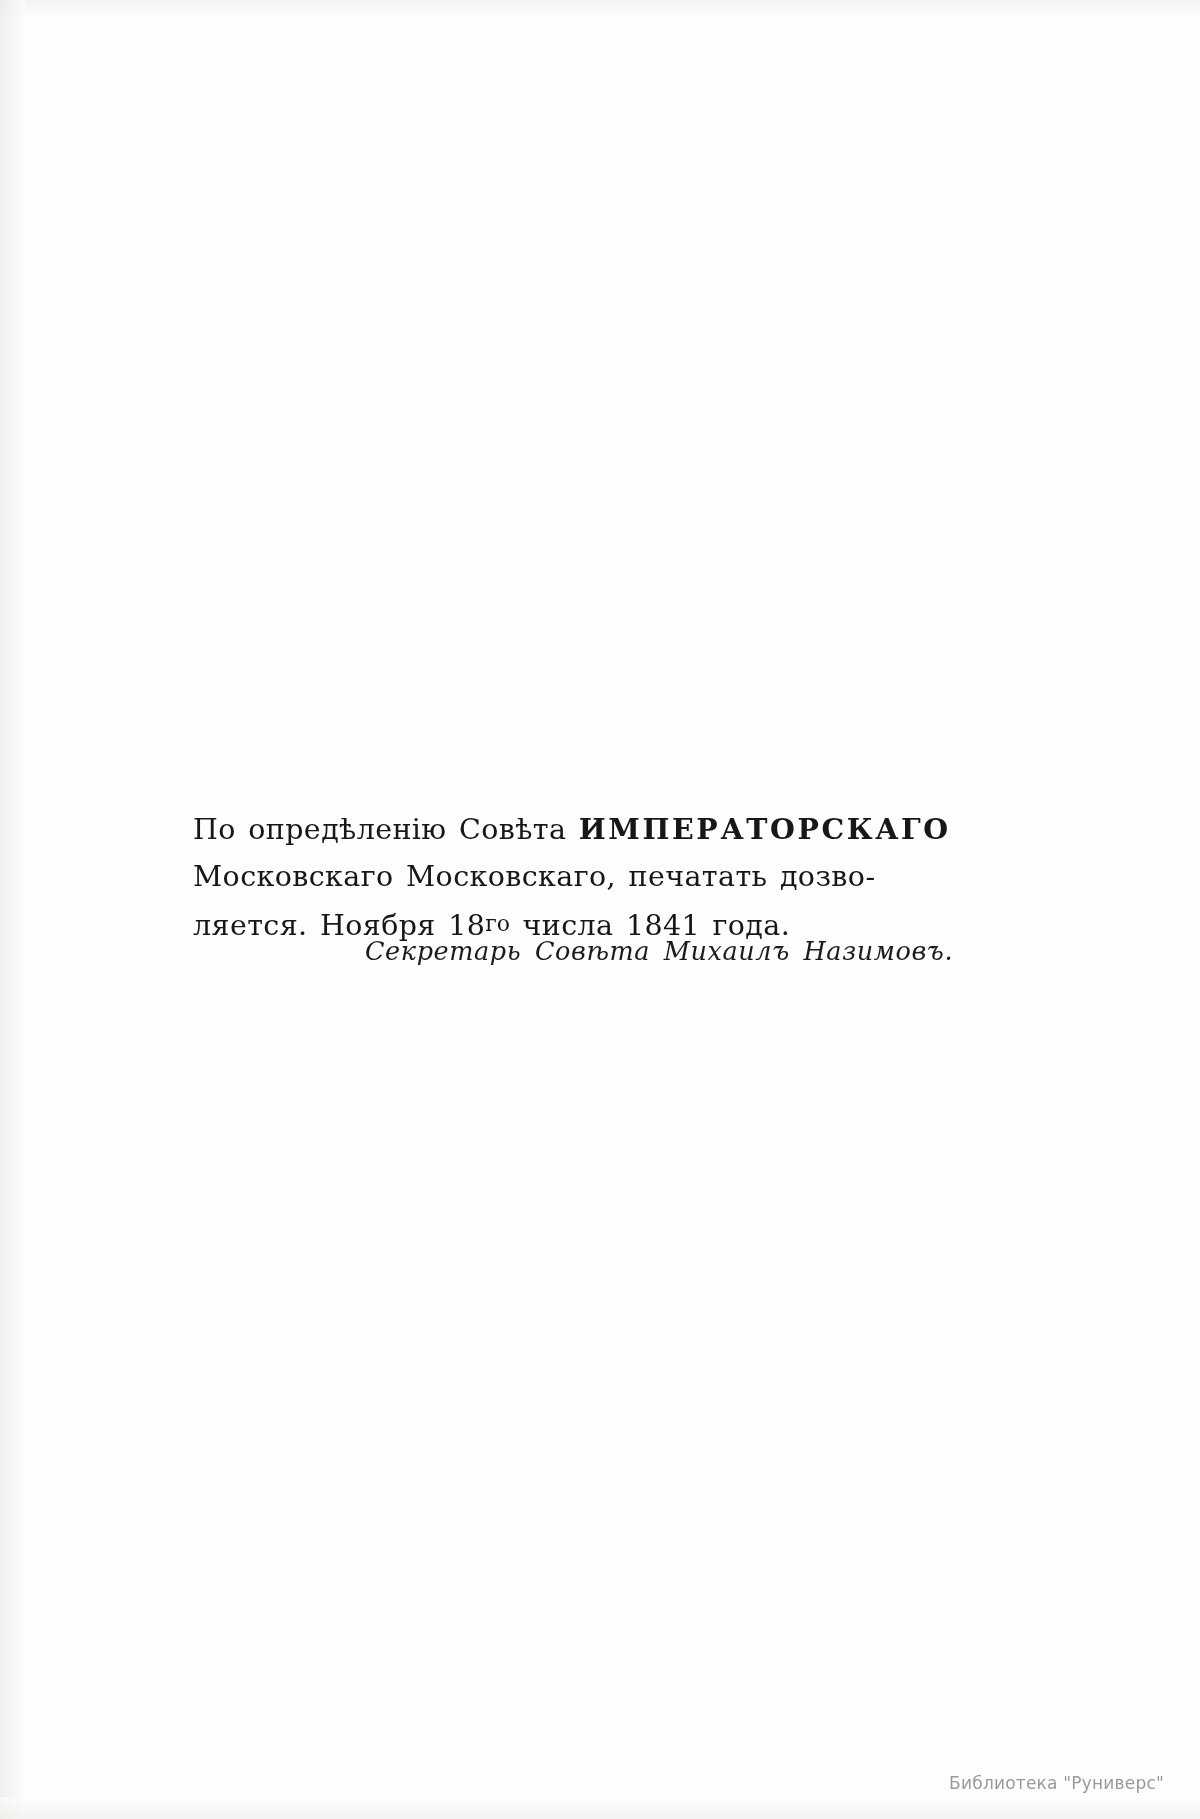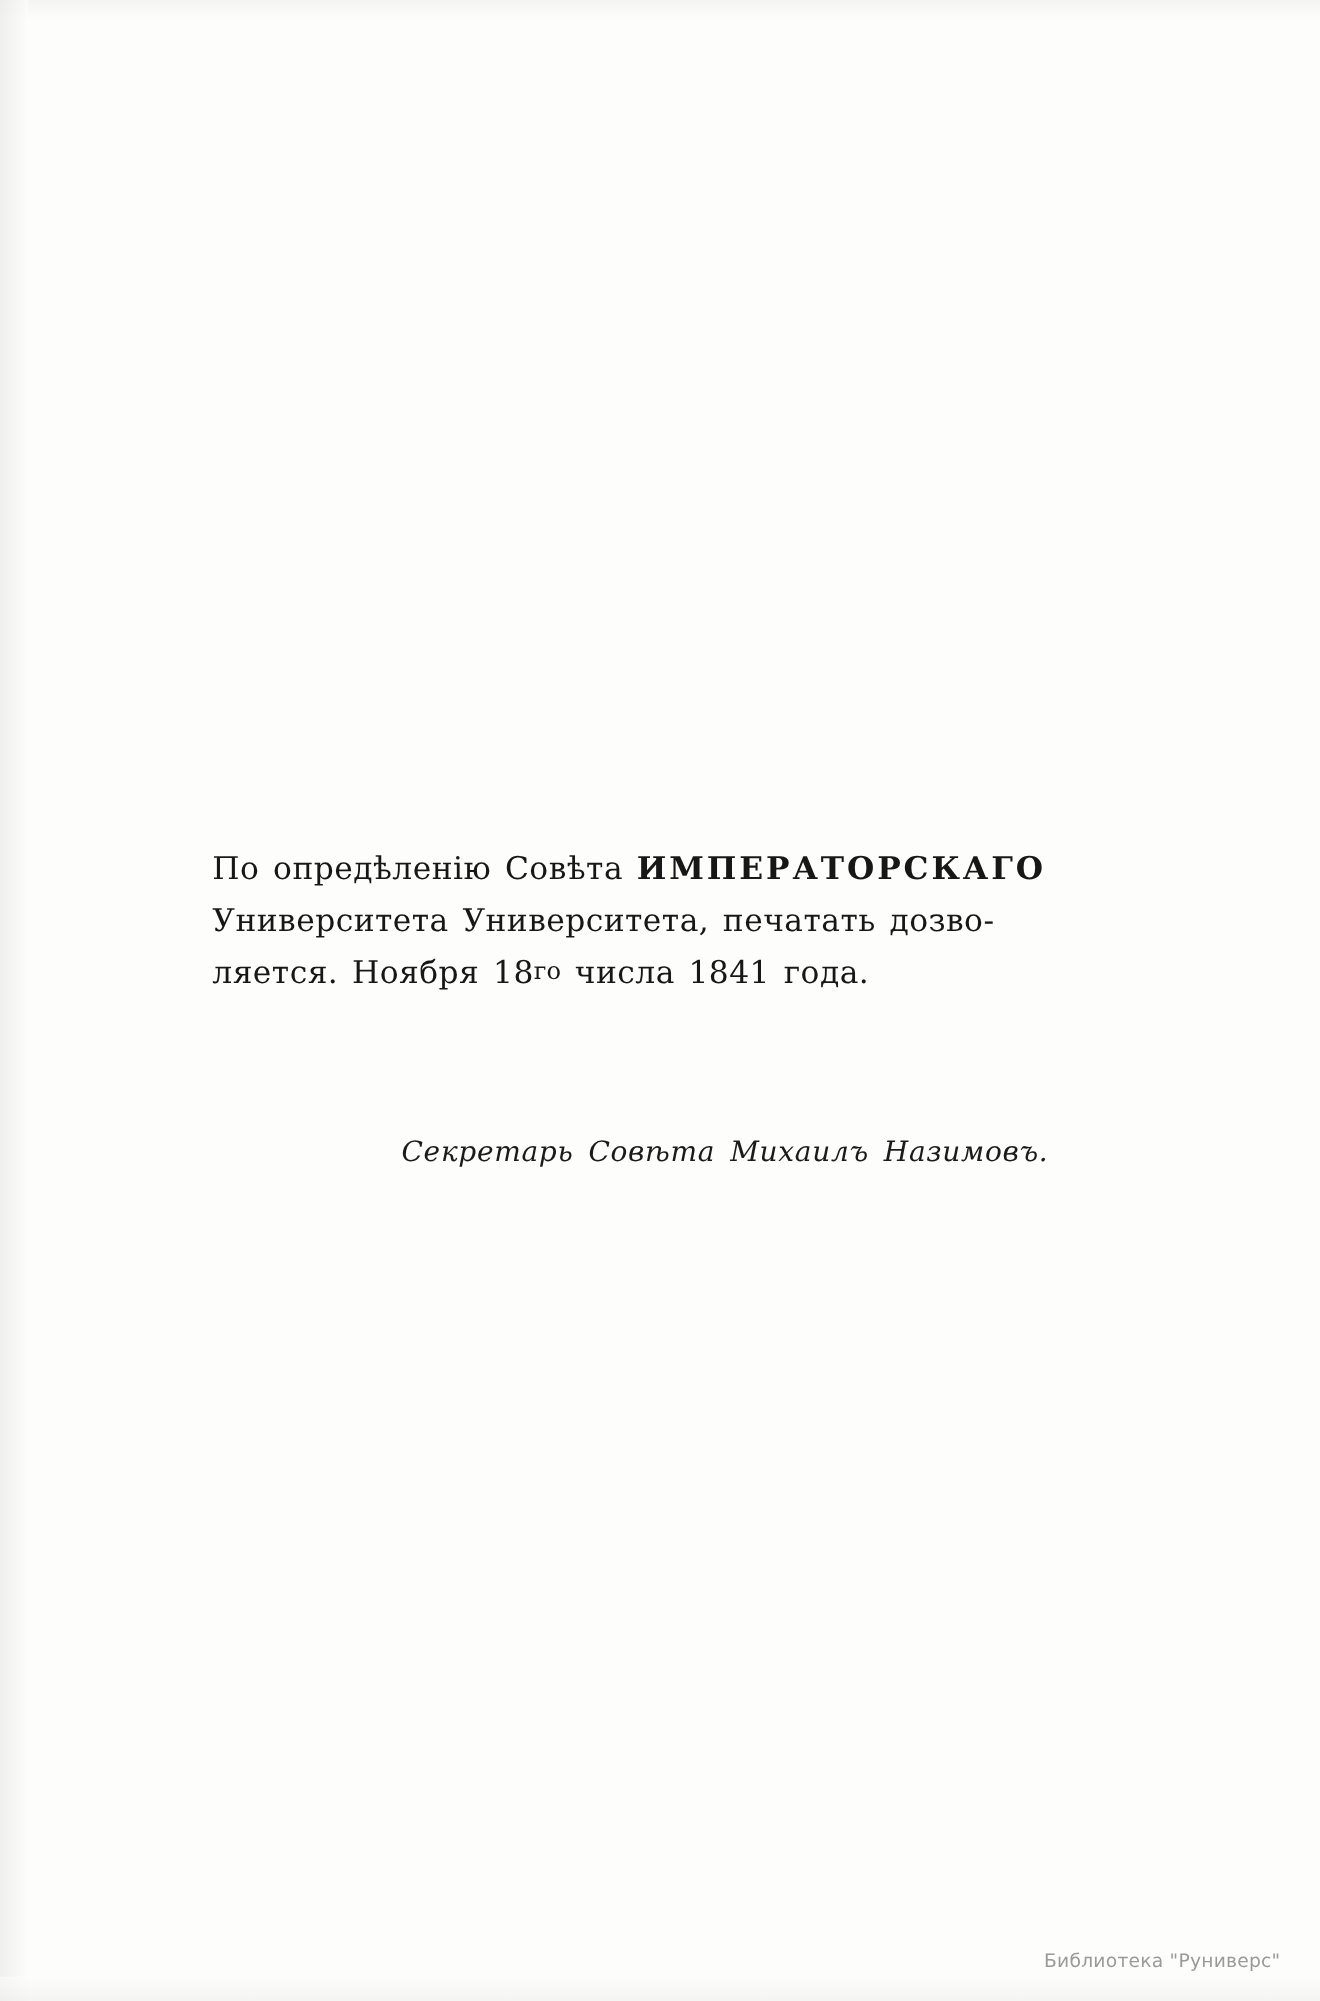--- a/index.html
+++ b/index.html
@@ -47,21 +47,21 @@
     left: 0; bottom: 0;
     width: 1200px; height: 22px;
     background: linear-gradient(to top, #eeeeeb 0%, #fdfdfc 100%);
     opacity: .6;
   }
 
   
   .imprimatur {
     position: absolute;
     left: 193px;
-    top: 766px;
+    top: 806px;
     width: 820px;
   }
 
   .imprimatur p {
     margin: 0;
     font-family: "DejaVu Serif", serif;
     font-size: 28.5px;
     line-height: 47px;
     color: #171717;
     text-align: justify;
@@ -81,21 +81,21 @@
   .small-sup {
     font-size: 22px;
     vertical-align: 0.18em;
     letter-spacing: 0;
   }
 
   
   .signature {
     position: absolute;
     left: 365px;
-    top: 1030px;
+    top: 934px;
     width: 620px;
     font-family: "DejaVu Serif", serif;
     font-style: italic;
     font-size: 25.5px;
     line-height: 34px;
     color: #1b1b1b;
     letter-spacing: 0.6px;
     word-spacing: 5px;
     white-space: nowrap;
   }
@@ -117,21 +117,21 @@
 
 <div class="page-scan">
 
   <div class="scan-edge-top"></div>
   <div class="scan-edge-left"></div>
   <div class="scan-edge-bottom"></div>
 
   <div class="imprimatur">
     <p class="line-1"><span>По опредѣленію Совѣта </span><span class="caps">ИМПЕРАТОРСКАГО</span></p>
 
-    <p class="line-2">Университета Университета, печатать дозво-</p>
+    <p class="line-2">Московскаго Московскаго, печатать дозво-</p>
 
     <p class="line-3"><span>ляется. Ноября 18</span><span class="small-sup">го</span><span> числа 1841 года.</span></p>
   </div>
 
   <div class="signature">Секретарь Совѣта Михаилъ Назимовъ.</div>
 
   <div class="watermark">Библиотека "Руниверс"</div>
 
 </div>
 

